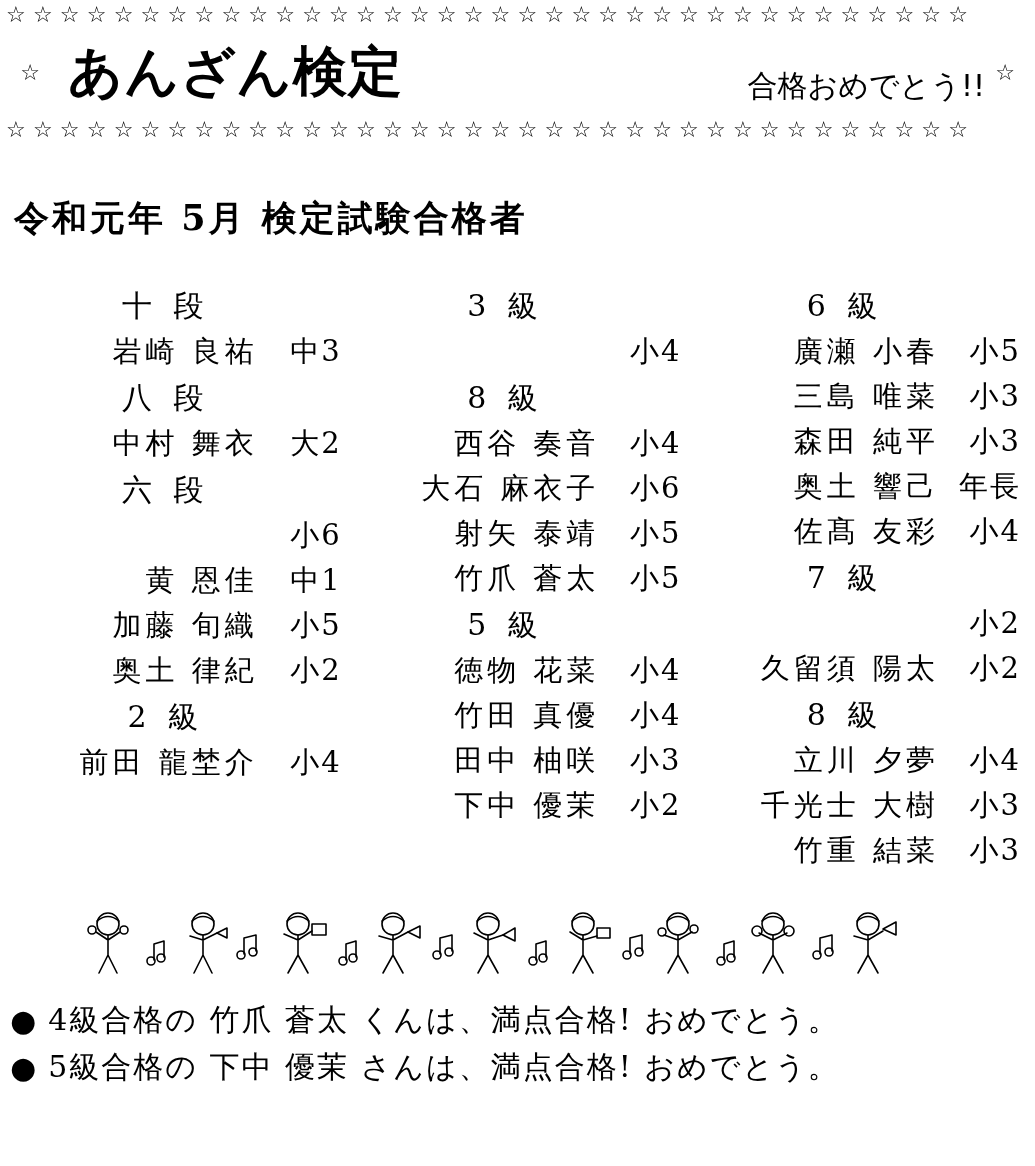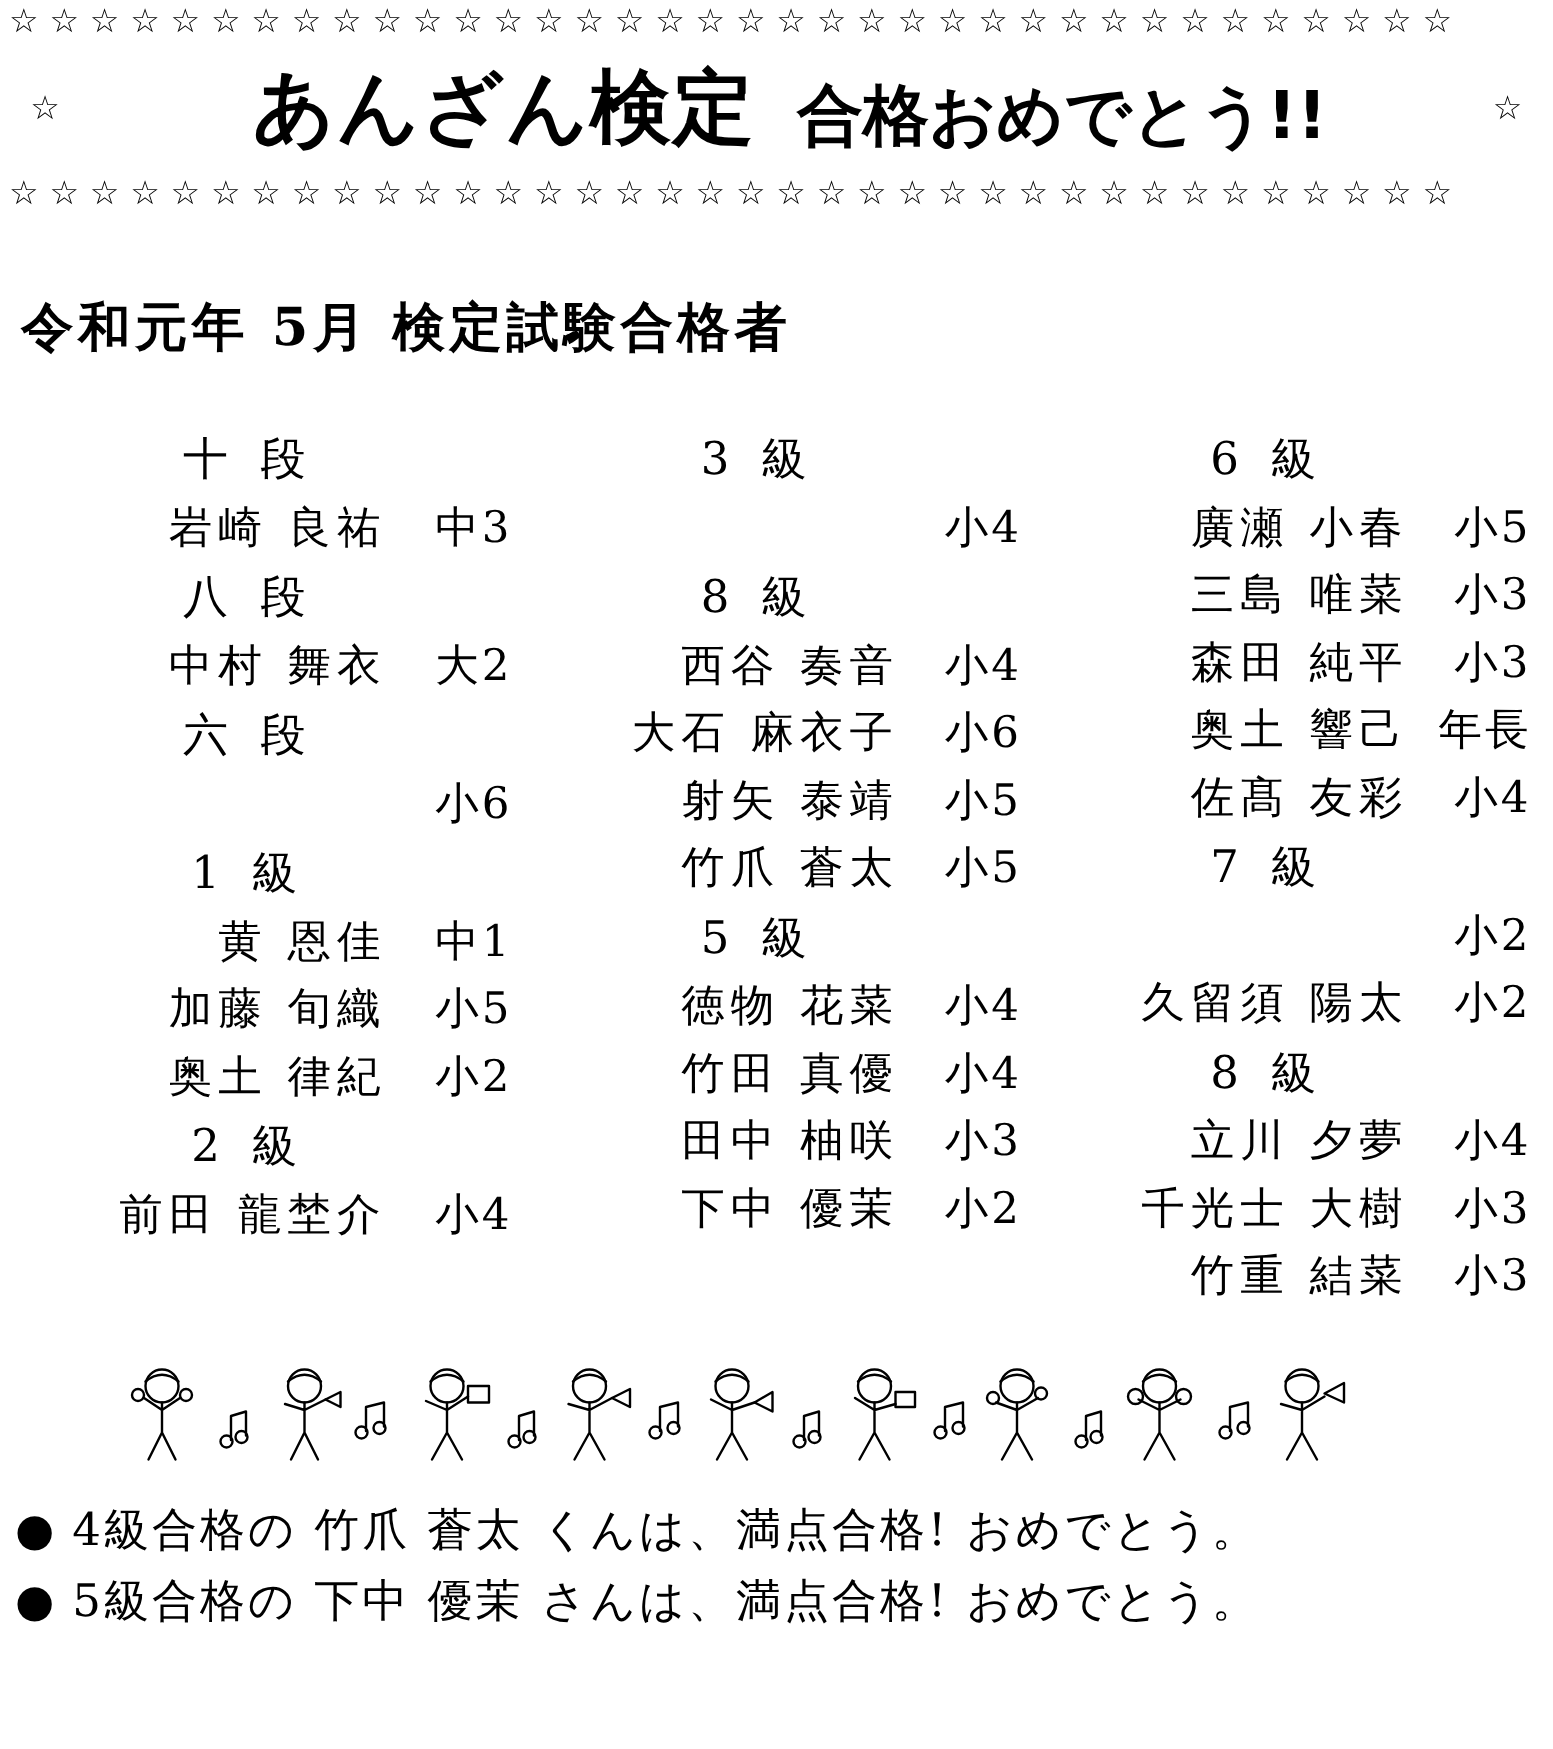--- a/index.html
+++ b/index.html
@@ -46,32 +46,32 @@
   }
   .banner-title {
     font-family: "DejaVu Sans", sans-serif;
     font-weight: bold;
     font-size: 54px;
     letter-spacing: 1px;
     white-space: nowrap;
   }
   .banner-sub {
     font-family: "DejaVu Sans", sans-serif;
-    font-weight: bold;
-    font-size: 44px;
+    font-weight: normal;
+    font-size: 30px;
     letter-spacing: 0px;
     white-space: nowrap;
     padding-left: 28px;
     padding-bottom: 2px;
   }
   .banner-titles {
     display: flex;
     align-items: flex-end;
     flex: 1;
-    justify-content: center;
+    justify-content: space-between;
     padding-left: 18px;
   }
 
   
   .doc-subtitle {
     font-family: "DejaVu Serif", serif;
     font-weight: bold;
     font-size: 35px;
     letter-spacing: 3px;
     margin: 52px 0 12px 14px;
@@ -178,21 +178,20 @@
     <div class="entry">
       <span class="nm">中村 舞衣</span>
       <span class="gr">大2</span>
     </div>
 
     <div class="grade-head">六 段</div>
     <div class="entry">
       <span class="gr">小6</span>
     </div>
 
-    <div class="grade-head">1 級</div>
     <div class="entry">
       <span class="nm">黄 恩佳</span>
       <span class="gr">中1</span>
     </div>
     <div class="entry">
       <span class="nm">加藤 旬織</span>
       <span class="gr">小5</span>
     </div>
     <div class="entry">
       <span class="nm">奥土 律紀</span>

